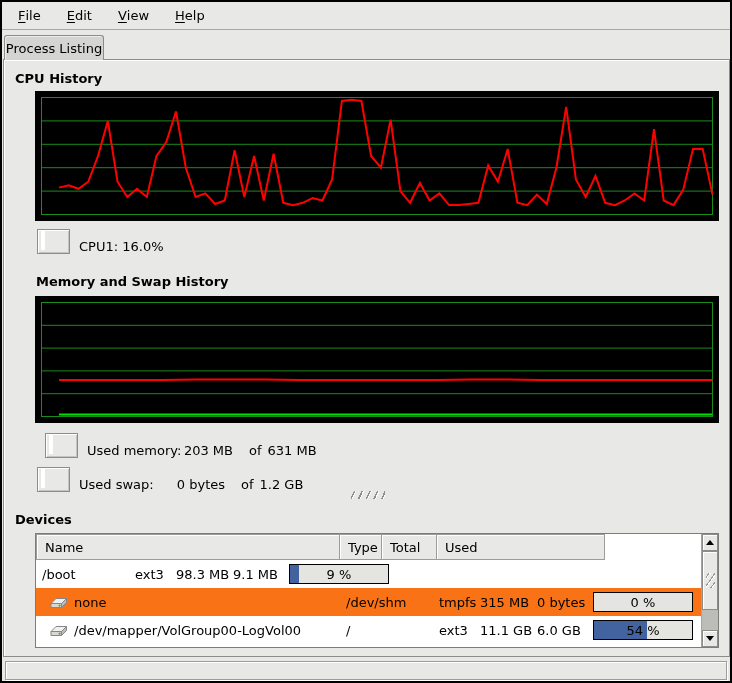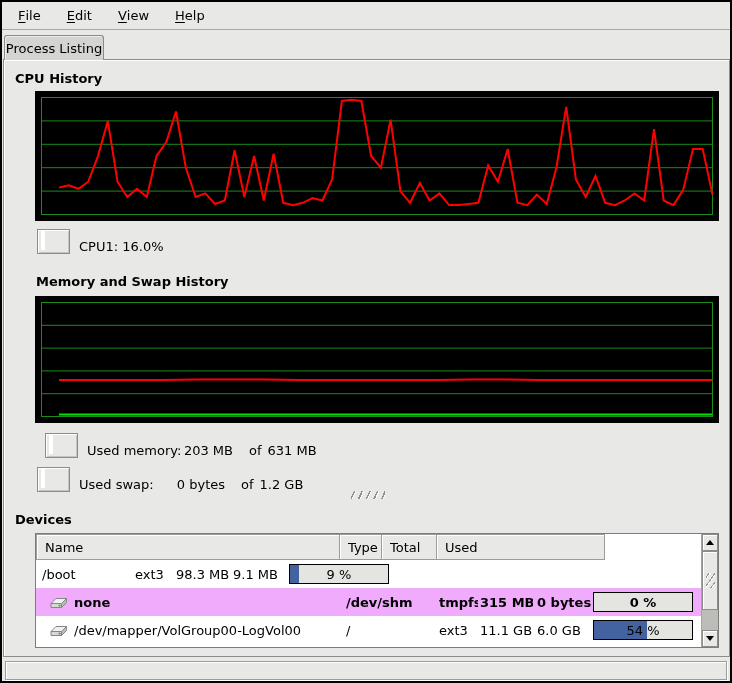--- a/index.html
+++ b/index.html
@@ -58,21 +58,21 @@
   
   .table-frame{position:absolute;left:33px;top:531px;width:684px;height:115px;box-sizing:border-box;
     border:1px solid #7c7c78;background:#fff;display:flex;z-index:5;}
   .table-main{width:665px;}
   .thead{display:flex;height:26px;}
   .th{box-sizing:border-box;background:#e8e8e6;border:1px solid #9c9c98;border-left:none;
     box-shadow:inset 1px 1px 0 #fff;display:flex;align-items:center;padding-left:8px;}
   .th:first-child{border-left:1px solid #9c9c98;}
   .w-name{width:304px;}.w-dir{width:96px;}.w-type{width:42px;}.w-total{width:55px;}.w-used{width:168px;}
   .trow{display:flex;height:28px;align-items:center;background:#fff;}
-  .trow.alt{background:#f0abfc;font-weight:bold;}
+  .trow.alt{background:#f97316;}
   .td{box-sizing:border-box;white-space:nowrap;overflow:hidden;}
   .td.name{width:304px;display:flex;align-items:center;padding-left:14px;}
   .disk{margin-right:6px;display:inline-flex;flex:none;}
   .td.dir{width:96px;padding-left:6px;}
   .td.type{width:42px;padding-left:3px;}
   .td.total{width:55px;padding-left:2px;}
   .td.used{width:168px;display:flex;align-items:center;padding-left:4px;}
   .pbar{margin-left:auto;margin-right:8px;width:100px;height:20px;border:1px solid #000;
     background:#e4e4e0;position:relative;box-sizing:border-box;flex:none;}
   .pbar-fill{position:absolute;left:0;top:0;bottom:0;}

